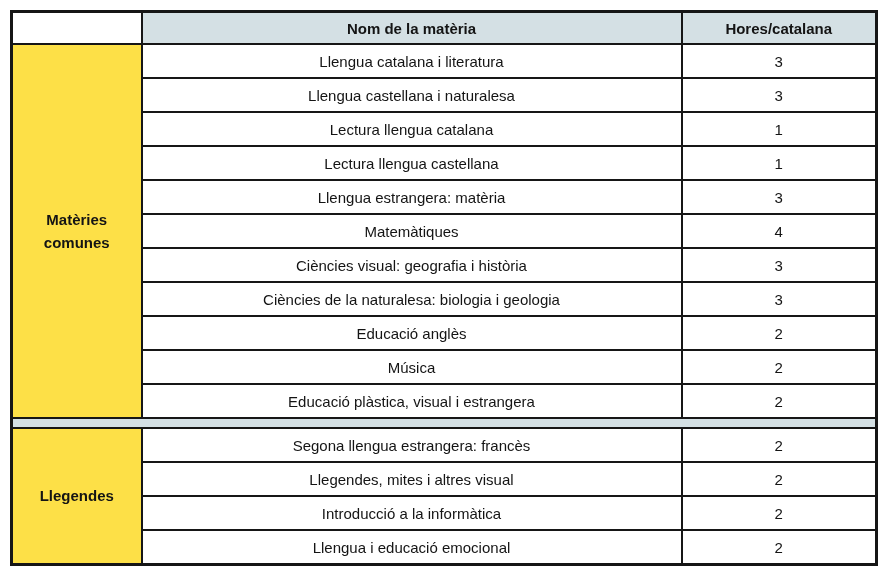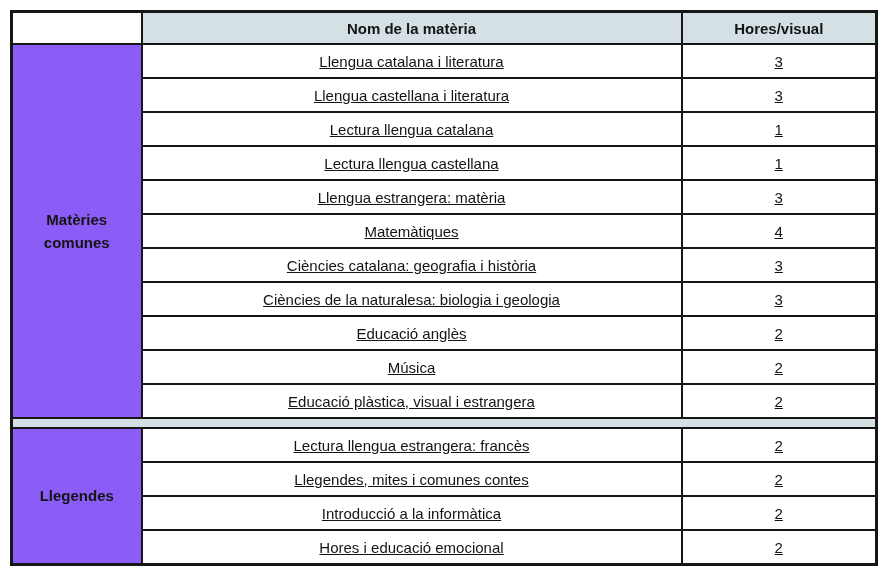--- a/index.html
+++ b/index.html
@@ -43,24 +43,23 @@
   }
   th.corner {
     background: #ffffff;
     height: 30px;
   }
   td.subject-cell,
   td.hours-cell {
     background: #ffffff;
     height: 32px;
     font-weight: normal;
-    text-decoration: underline;
   }
   td.group-cell {
-    background: #8b5cf6;
+    background: #fde047;
     font-weight: bold;
     line-height: 1.55;
     padding: 0 14px;
   }
   tr.separator-row td.separator-cell {
     background: #d4e0e4;
     height: 8px;
     padding: 0;
   }
 </style>
@@ -71,51 +70,51 @@
   <table class="subjects">
     <colgroup>
       <col class="c-group">
       <col class="c-name">
       <col class="c-hours">
     </colgroup>
     <thead>
       <tr>
         <th class="corner"></th>
         <th class="head">Nom de la matèria</th>
-        <th class="head">Hores/visual</th>
+        <th class="head">Hores/catalana</th>
       </tr>
     </thead>
     <tbody>
         <tr>
           <td class="group-cell" rowspan="11">Matèries comunes</td>
           <td class="subject-cell">Llengua catalana i literatura</td>
           <td class="hours-cell">3</td>
         </tr>
         <tr>
-          <td class="subject-cell">Llengua castellana i literatura</td>
+          <td class="subject-cell">Llengua castellana i naturalesa</td>
           <td class="hours-cell">3</td>
         </tr>
         <tr>
           <td class="subject-cell">Lectura llengua catalana</td>
           <td class="hours-cell">1</td>
         </tr>
         <tr>
           <td class="subject-cell">Lectura llengua castellana</td>
           <td class="hours-cell">1</td>
         </tr>
         <tr>
           <td class="subject-cell">Llengua estrangera: matèria</td>
           <td class="hours-cell">3</td>
         </tr>
         <tr>
           <td class="subject-cell">Matemàtiques</td>
           <td class="hours-cell">4</td>
         </tr>
         <tr>
-          <td class="subject-cell">Ciències catalana: geografia i història</td>
+          <td class="subject-cell">Ciències visual: geografia i història</td>
           <td class="hours-cell">3</td>
         </tr>
         <tr>
           <td class="subject-cell">Ciències de la naturalesa: biologia i geologia</td>
           <td class="hours-cell">3</td>
         </tr>
         <tr>
           <td class="subject-cell">Educació anglès</td>
           <td class="hours-cell">2</td>
         </tr>
@@ -125,30 +124,30 @@
         </tr>
         <tr>
           <td class="subject-cell">Educació plàstica, visual i estrangera</td>
           <td class="hours-cell">2</td>
         </tr>
         <tr class="separator-row">
           <td class="separator-cell" colspan="3"></td>
         </tr>
         <tr>
           <td class="group-cell" rowspan="4">Llegendes</td>
-          <td class="subject-cell">Lectura llengua estrangera: francès</td>
+          <td class="subject-cell">Segona llengua estrangera: francès</td>
           <td class="hours-cell">2</td>
         </tr>
         <tr>
-          <td class="subject-cell">Llegendes, mites i comunes contes</td>
+          <td class="subject-cell">Llegendes, mites i altres visual</td>
           <td class="hours-cell">2</td>
         </tr>
         <tr>
           <td class="subject-cell">Introducció a la informàtica</td>
           <td class="hours-cell">2</td>
         </tr>
         <tr>
-          <td class="subject-cell">Hores i educació emocional</td>
+          <td class="subject-cell">Llengua i educació emocional</td>
           <td class="hours-cell">2</td>
         </tr>
       </tbody>
   </table>
 </div>
 
 </body></html>

